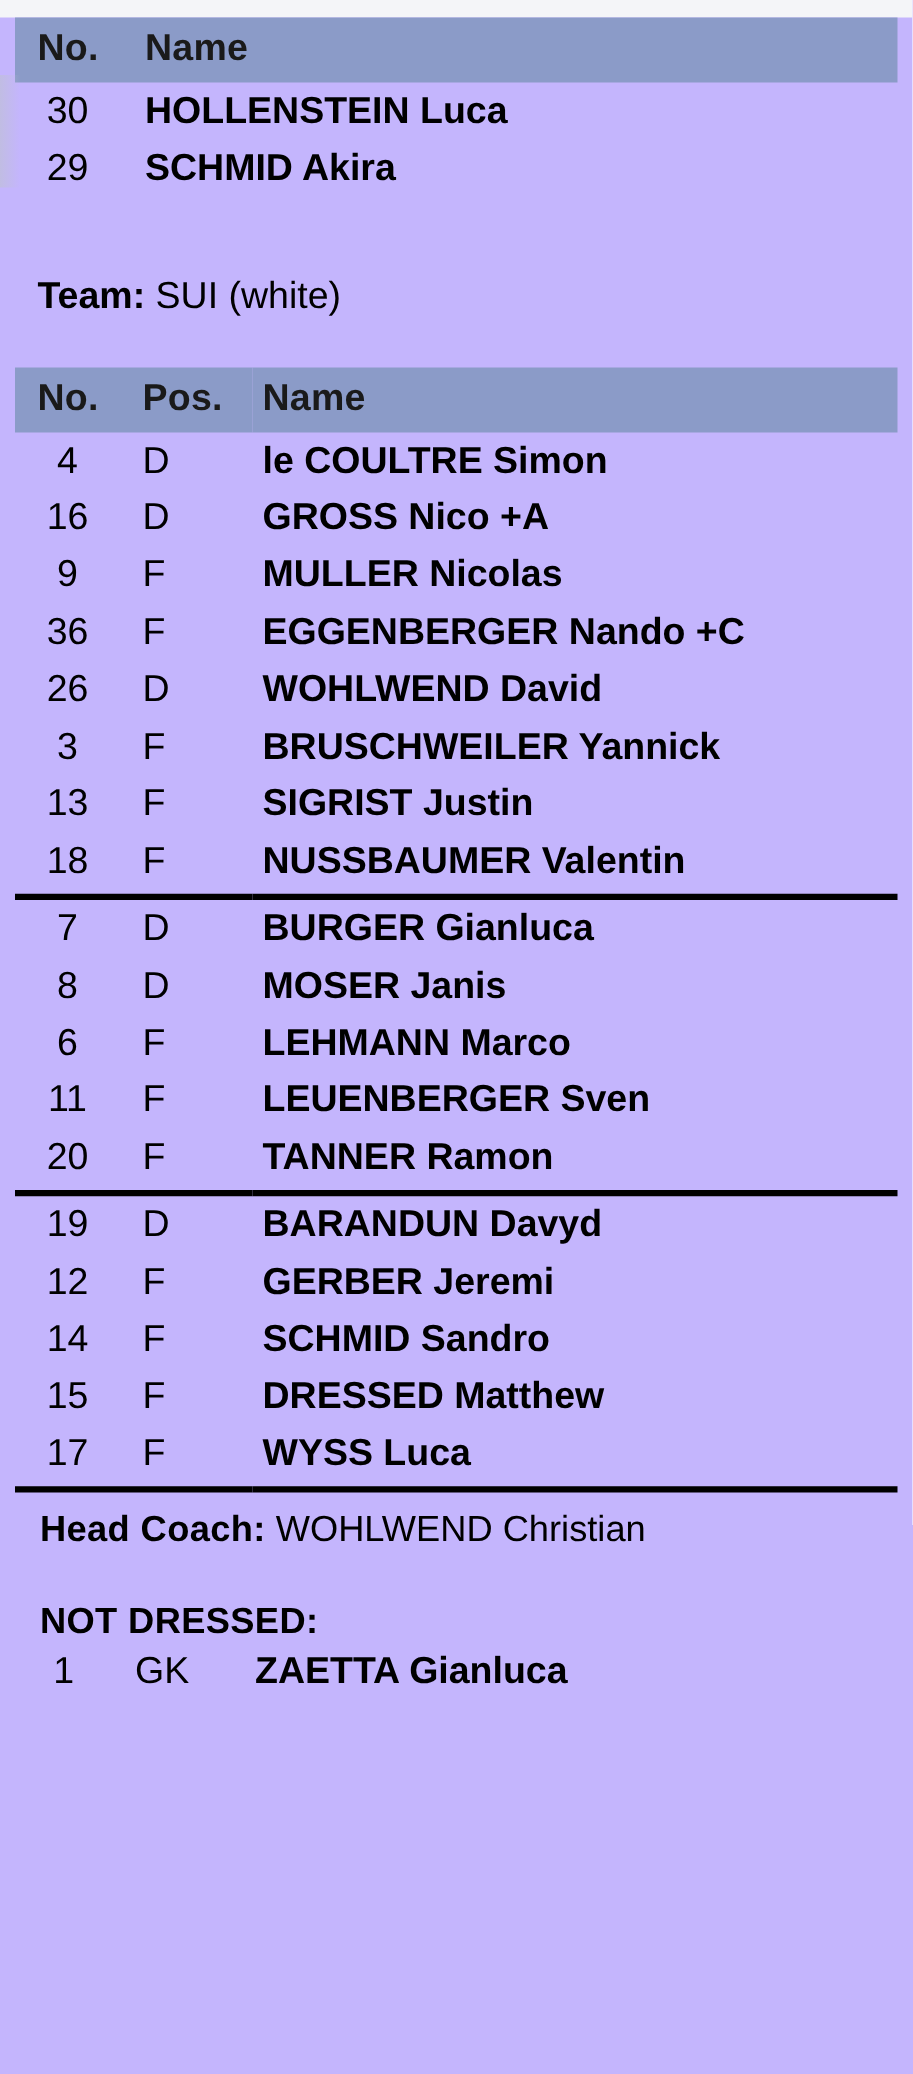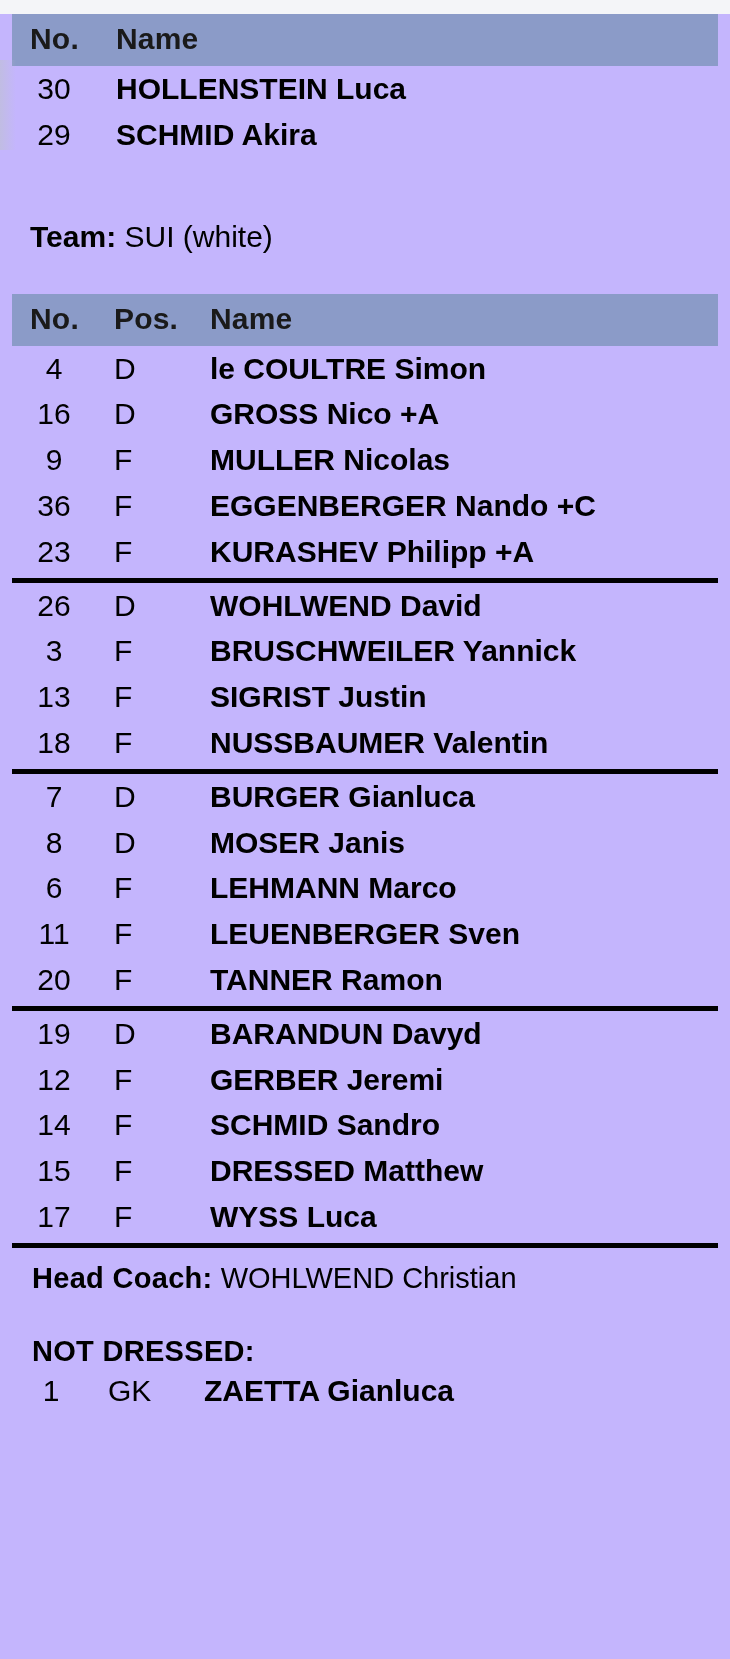--- a/index.html
+++ b/index.html
@@ -173,25 +173,20 @@
       <tr>
         <td class="c-no">9</td>
         <td class="c-pos">F</td>
         <td class="c-name">MULLER Nicolas</td>
       </tr>
       <tr>
         <td class="c-no">36</td>
         <td class="c-pos">F</td>
         <td class="c-name">EGGENBERGER Nando  +C</td>
       </tr>
-      <tr class="line-end">
-        <td class="c-no">23</td>
-        <td class="c-pos">F</td>
-        <td class="c-name">KURASHEV Philipp  +A</td>
-      </tr>
 
       <tr>
         <td class="c-no">26</td>
         <td class="c-pos">D</td>
         <td class="c-name">WOHLWEND David</td>
       </tr>
       <tr>
         <td class="c-no">3</td>
         <td class="c-pos">F</td>
         <td class="c-name">BRUSCHWEILER Yannick</td>

